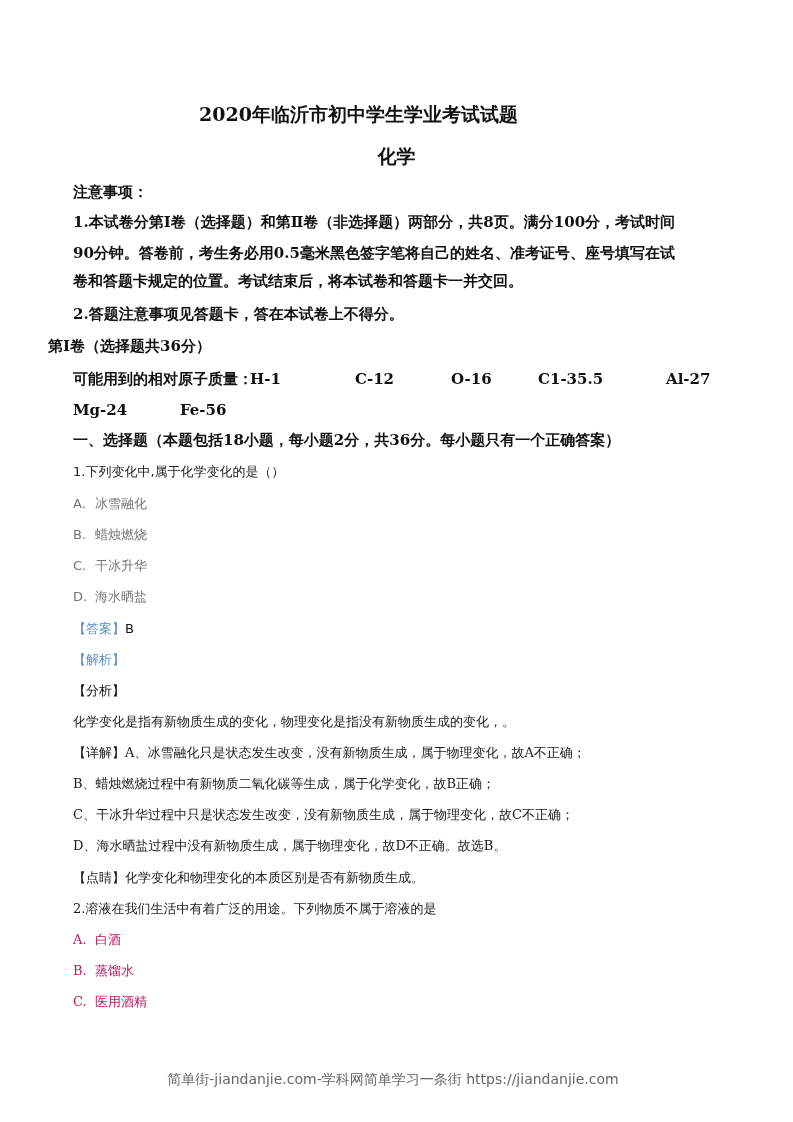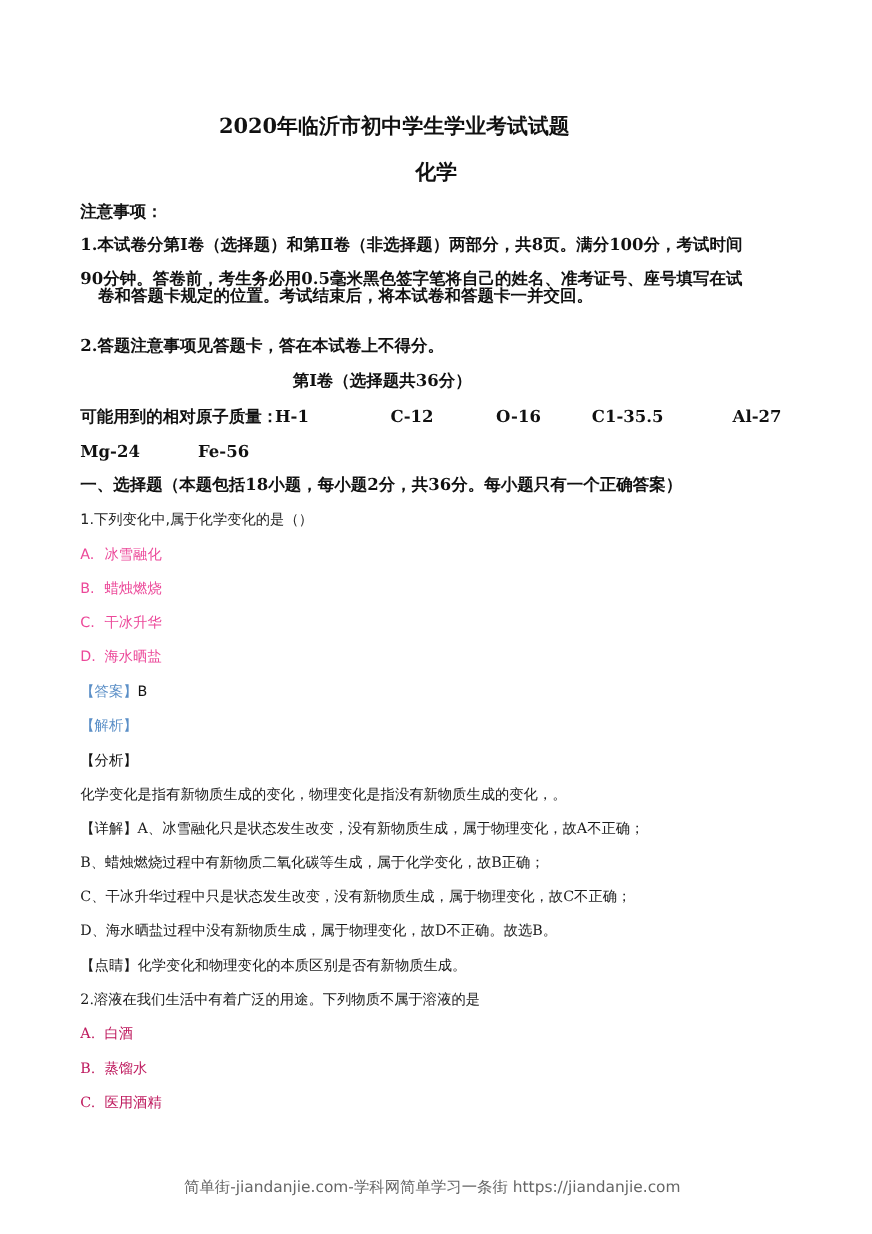--- a/index.html
+++ b/index.html
@@ -43,29 +43,29 @@
       font-size: 19px;
       top: 144px;
     }
     .bold {
       font-weight: bold;
       font-size: 15px;
     }
     .notes-head { top: 183px; }
     .n1a { top: 213px; }
     .n1b { top: 244px; }
-    .n1c { top: 260px; margin-left: 16px; }
+    .n1c { top: 272px; }
     .n2 { top: 305px; }
     .vol-title {
       position: absolute;
       left: 0; width: 695px;
-      text-align: center;
       font-weight: bold;
       font-size: 15px;
       top: 337px;
+      padding-left: 48px;
     }
     .mass-row {
       position: absolute;
       left: 73px;
       top: 370px;
       width: 650px;
       font-weight: bold;
       font-size: 15px;
     }
     .mass-row span { position: absolute; top: 0; white-space: nowrap; }
@@ -78,21 +78,21 @@
       width: 300px;
     }
     .mass-row2 span { position: absolute; top: 0; white-space: nowrap; }
     .section-head { top: 431px; }
     .q-text {
       font-family: "DejaVu Sans", "Liberation Sans", sans-serif;
       font-size: 13px;
       color: #222;
     }
     .q1 { top: 463px; }
-    .opt { font-family: "DejaVu Sans", "Liberation Sans", sans-serif; font-size: 13px; color: #ec4899; }
+    .opt { font-family: "DejaVu Sans", "Liberation Sans", sans-serif; font-size: 13px; color: #737373; }
     .opt .letter { display: inline-block; width: 22px; }
     .o1a { top: 495px; }
     .o1b { top: 526px; }
     .o1c { top: 557px; }
     .o1d { top: 588px; }
     .tag { font-family: "DejaVu Sans", "Liberation Sans", sans-serif; font-size: 13px; }
     .tag .blue { color: #5b8fc7; }
     .tag .val { color: #111; }
     .ans { top: 620px; }
     .jiexi { top: 651px; }

